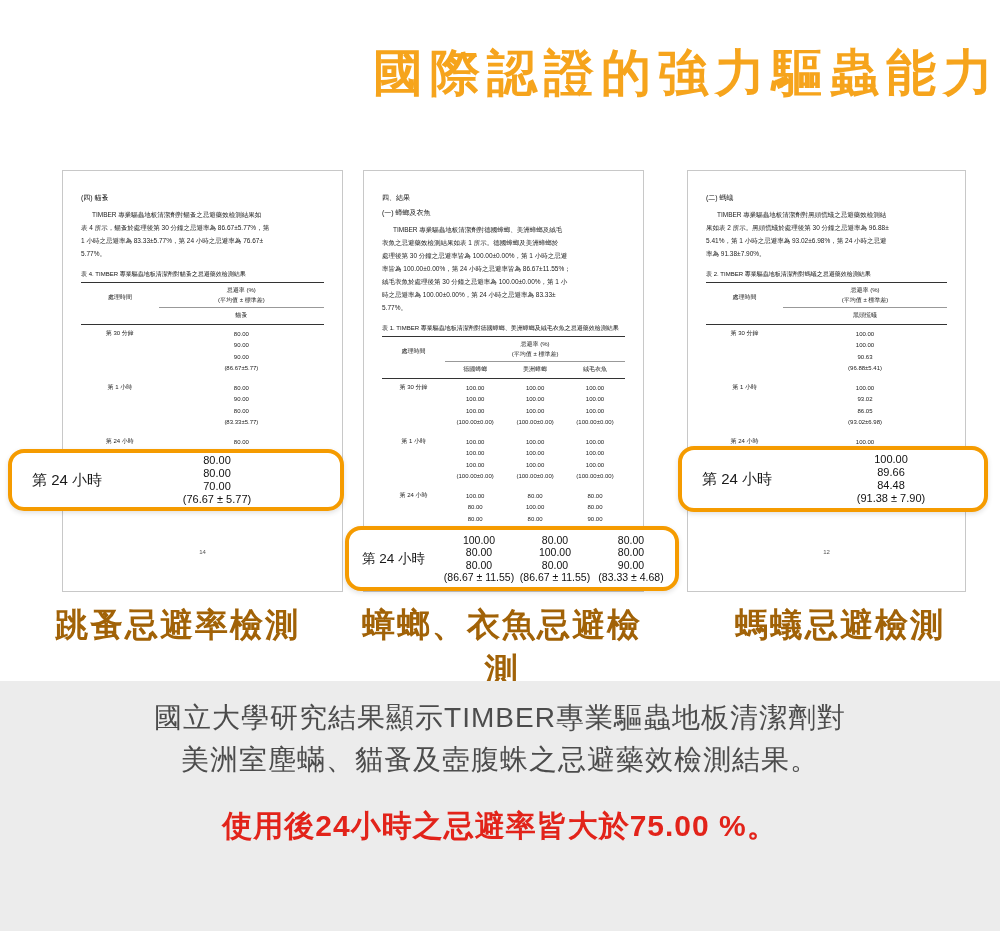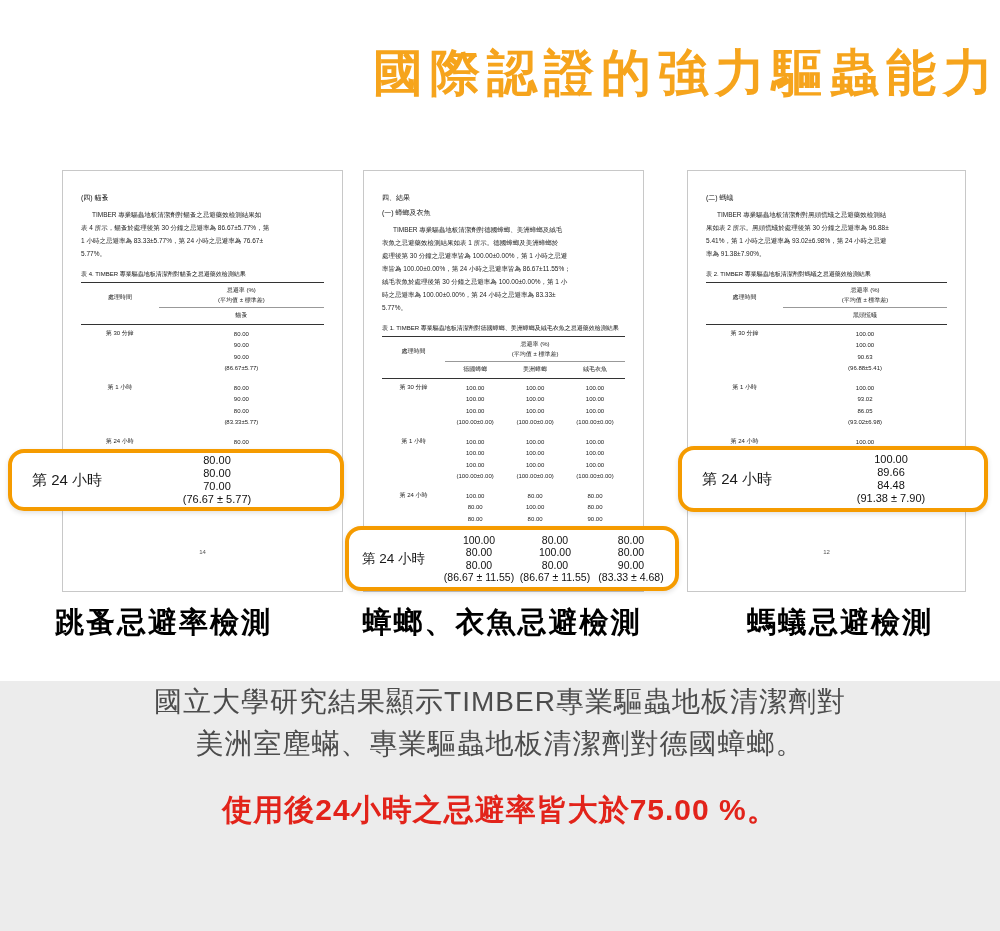--- a/index.html
+++ b/index.html
@@ -56,26 +56,26 @@
     display:flex; flex-direction:column; justify-content:center;
     text-align:center; font-size:11px; line-height:13px; color:#111;
   }
   .callout3 .co-vals { left:142px; width:134px; }
   .co-grid { position:absolute; left:92px; right:6px; top:0; bottom:0; display:flex; }
   .co-col {
     flex:1; display:flex; flex-direction:column; justify-content:center;
     text-align:center; font-size:10.5px; line-height:12.5px; color:#111;
   }
   
-  .caption { position:absolute; top:603px; font-size:29px; font-weight:600; color:#000000; letter-spacing:2px; }
+  .caption { position:absolute; top:603px; font-size:33px; font-weight:600; color:#a16207; letter-spacing:2px; }
   .cap1 { left:55px; }
   .cap2 { left:352px; width:300px; text-align:center; }
   .cap3 { left:700px; width:280px; text-align:center; }
   
-  .footer { position:absolute; left:0; top:681px; width:1000px; height:250px; background:#ECECEC; }
+  .footer { position:absolute; left:0; top:681px; width:1000px; height:250px; background:#ECECEC; padding-top:16px; }
   .fline { text-align:center; font-size:28px; line-height:42px; color:#4c4c4c; letter-spacing:1px; }
   .fhigh { text-align:center; font-size:30px; line-height:42px; color:#E2231A; font-weight:700; letter-spacing:1px; margin-top:24px; }
 </style>
 </head>
 <body>
 
 <h1 class="title">國際認證的強力驅蟲能力</h1>
 
 <section class="doc doc1">
   <div class="doc-pad">
@@ -322,15 +322,15 @@
     <div>(91.38 ± 7.90)</div>
   </div>
 </div>
 
 <div class="caption cap1">跳蚤忌避率檢測</div>
 <div class="caption cap2">蟑螂、衣魚忌避檢測</div>
 <div class="caption cap3">螞蟻忌避檢測</div>
 
 <footer class="footer">
   <p class="fline">國立大學研究結果顯示TIMBER專業驅蟲地板清潔劑對</p>
-  <p class="fline">美洲室塵蟎、專業驅蟲地板清潔劑對德國蟑螂。</p>
+  <p class="fline">美洲室塵蟎、貓蚤及壺腹蛛之忌避藥效檢測結果。</p>
   <p class="fhigh">使用後24小時之忌避率皆大於75.00 %。</p>
 </footer>
 
 </body></html>

